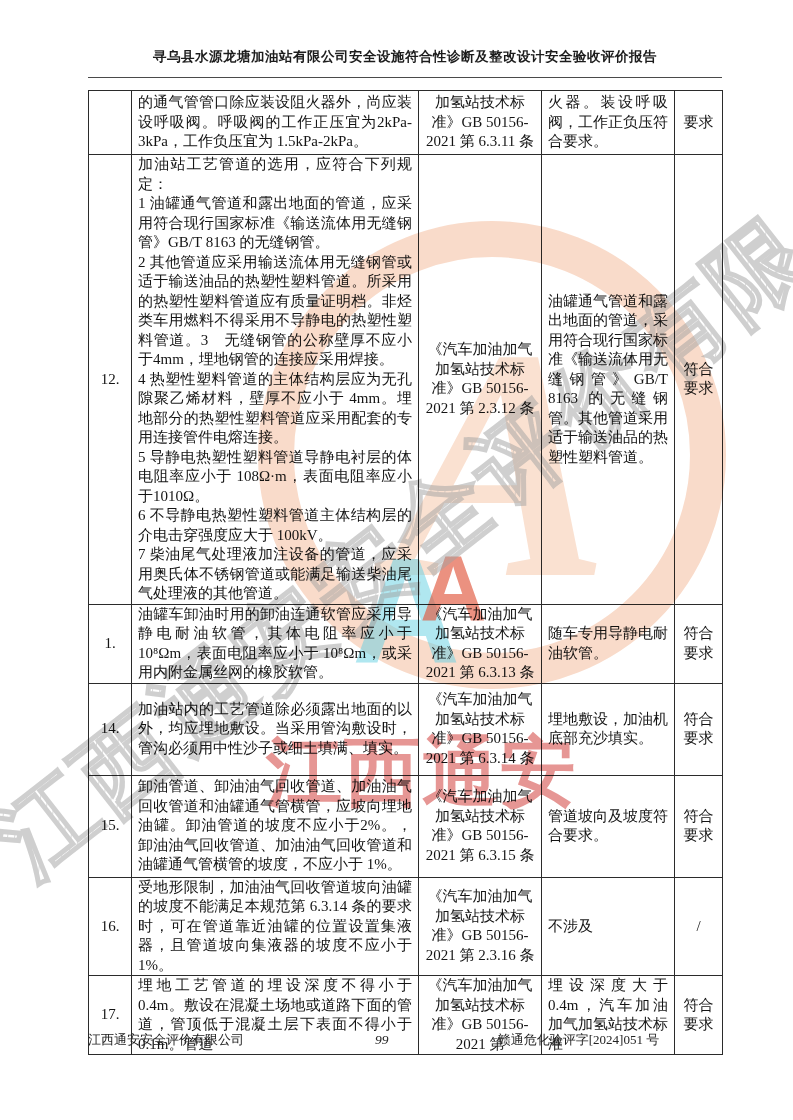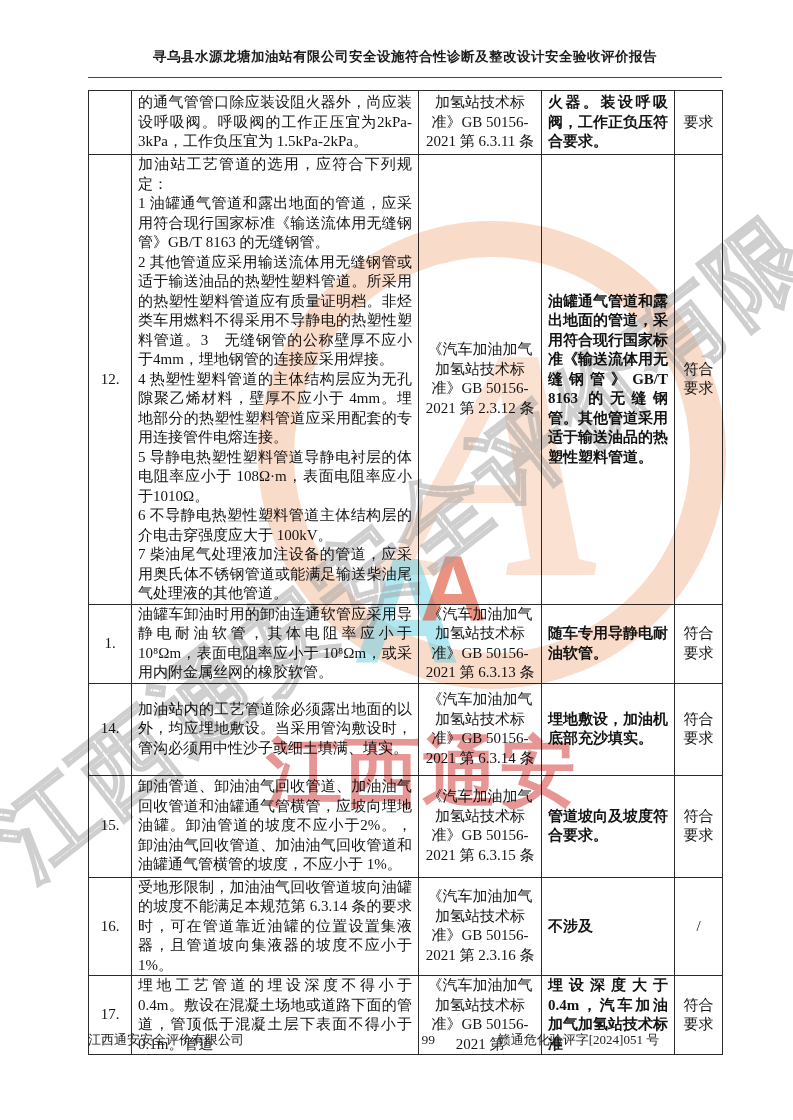--- a/index.html
+++ b/index.html
@@ -19,29 +19,29 @@
   table.doc{
     position:absolute;top:90px;left:88px;width:634px;border-collapse:collapse;table-layout:fixed;
   }
   table.doc td{
     border:1px solid #2b2b2b;vertical-align:middle;font-size:15px;line-height:19.5px;
     padding:0 6px;overflow:hidden;
   }
   td.no-cell{text-align:center;padding:2px 1px;border-radius:14px;}
   td.content-cell{text-align:justify;text-justify:inter-character;white-space:pre-line;}
   td.std-cell{text-align:center;line-height:22px;padding:3px 5px;}
-  td.result-cell{text-align:justify;text-justify:inter-character;line-height:22px;padding:3px 6px;font-weight:bold;}
+  td.result-cell{text-align:justify;text-justify:inter-character;line-height:22px;padding:3px 6px;}
   td.concl-cell{text-align:center;padding:3px 3px;line-height:21px;font-family:Liberation Serif, serif;}
   
   .footer{
     position:absolute;top:1031px;left:88px;width:634px;display:flex;align-items:baseline;
     font-size:13px;color:#222;
   }
   .footer .f-left{flex:1;text-align:left;}
-  .footer .f-center{width:60px;text-align:right;font-size:13.5px;}
+  .footer .f-center{width:60px;text-align:left;font-size:13.5px;font-style:italic;}
   .footer .f-right{flex:1;text-align:center;}
   
   .wm{
     position:absolute;top:0;left:0;pointer-events:none;mix-blend-mode:multiply;
   }
 </style>
 </head>
 <body>
 
 <div id="page">

